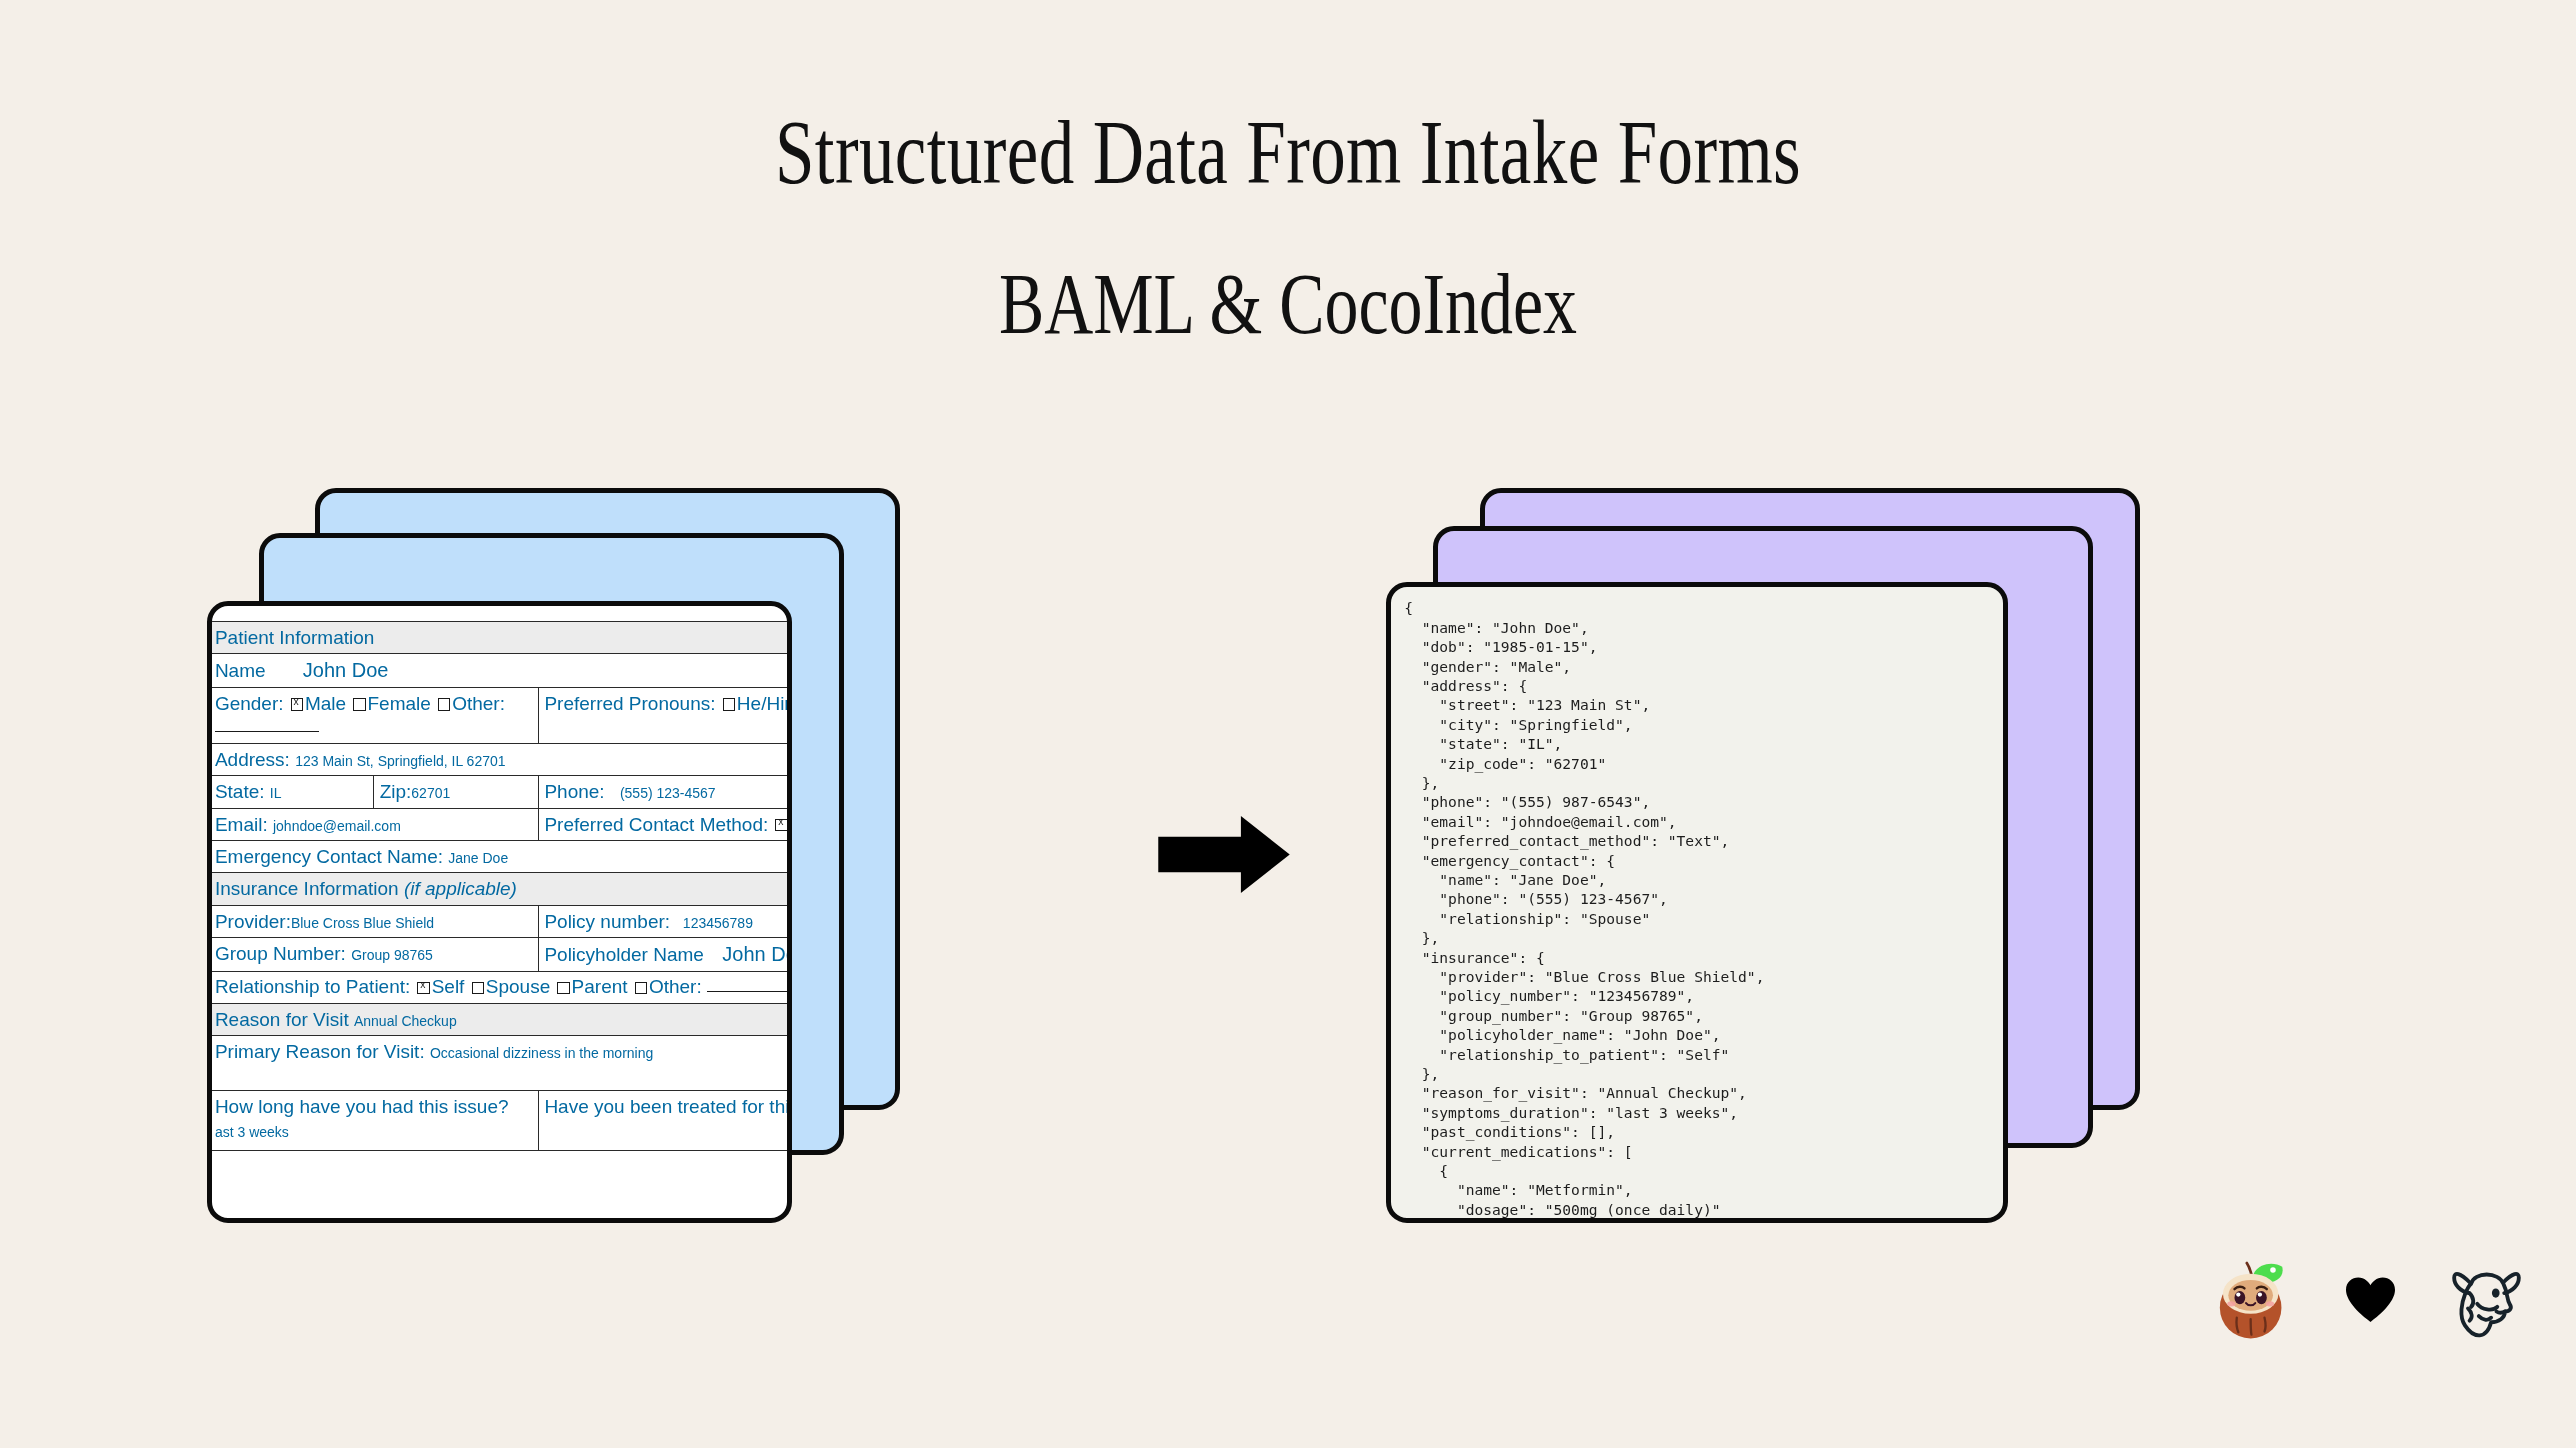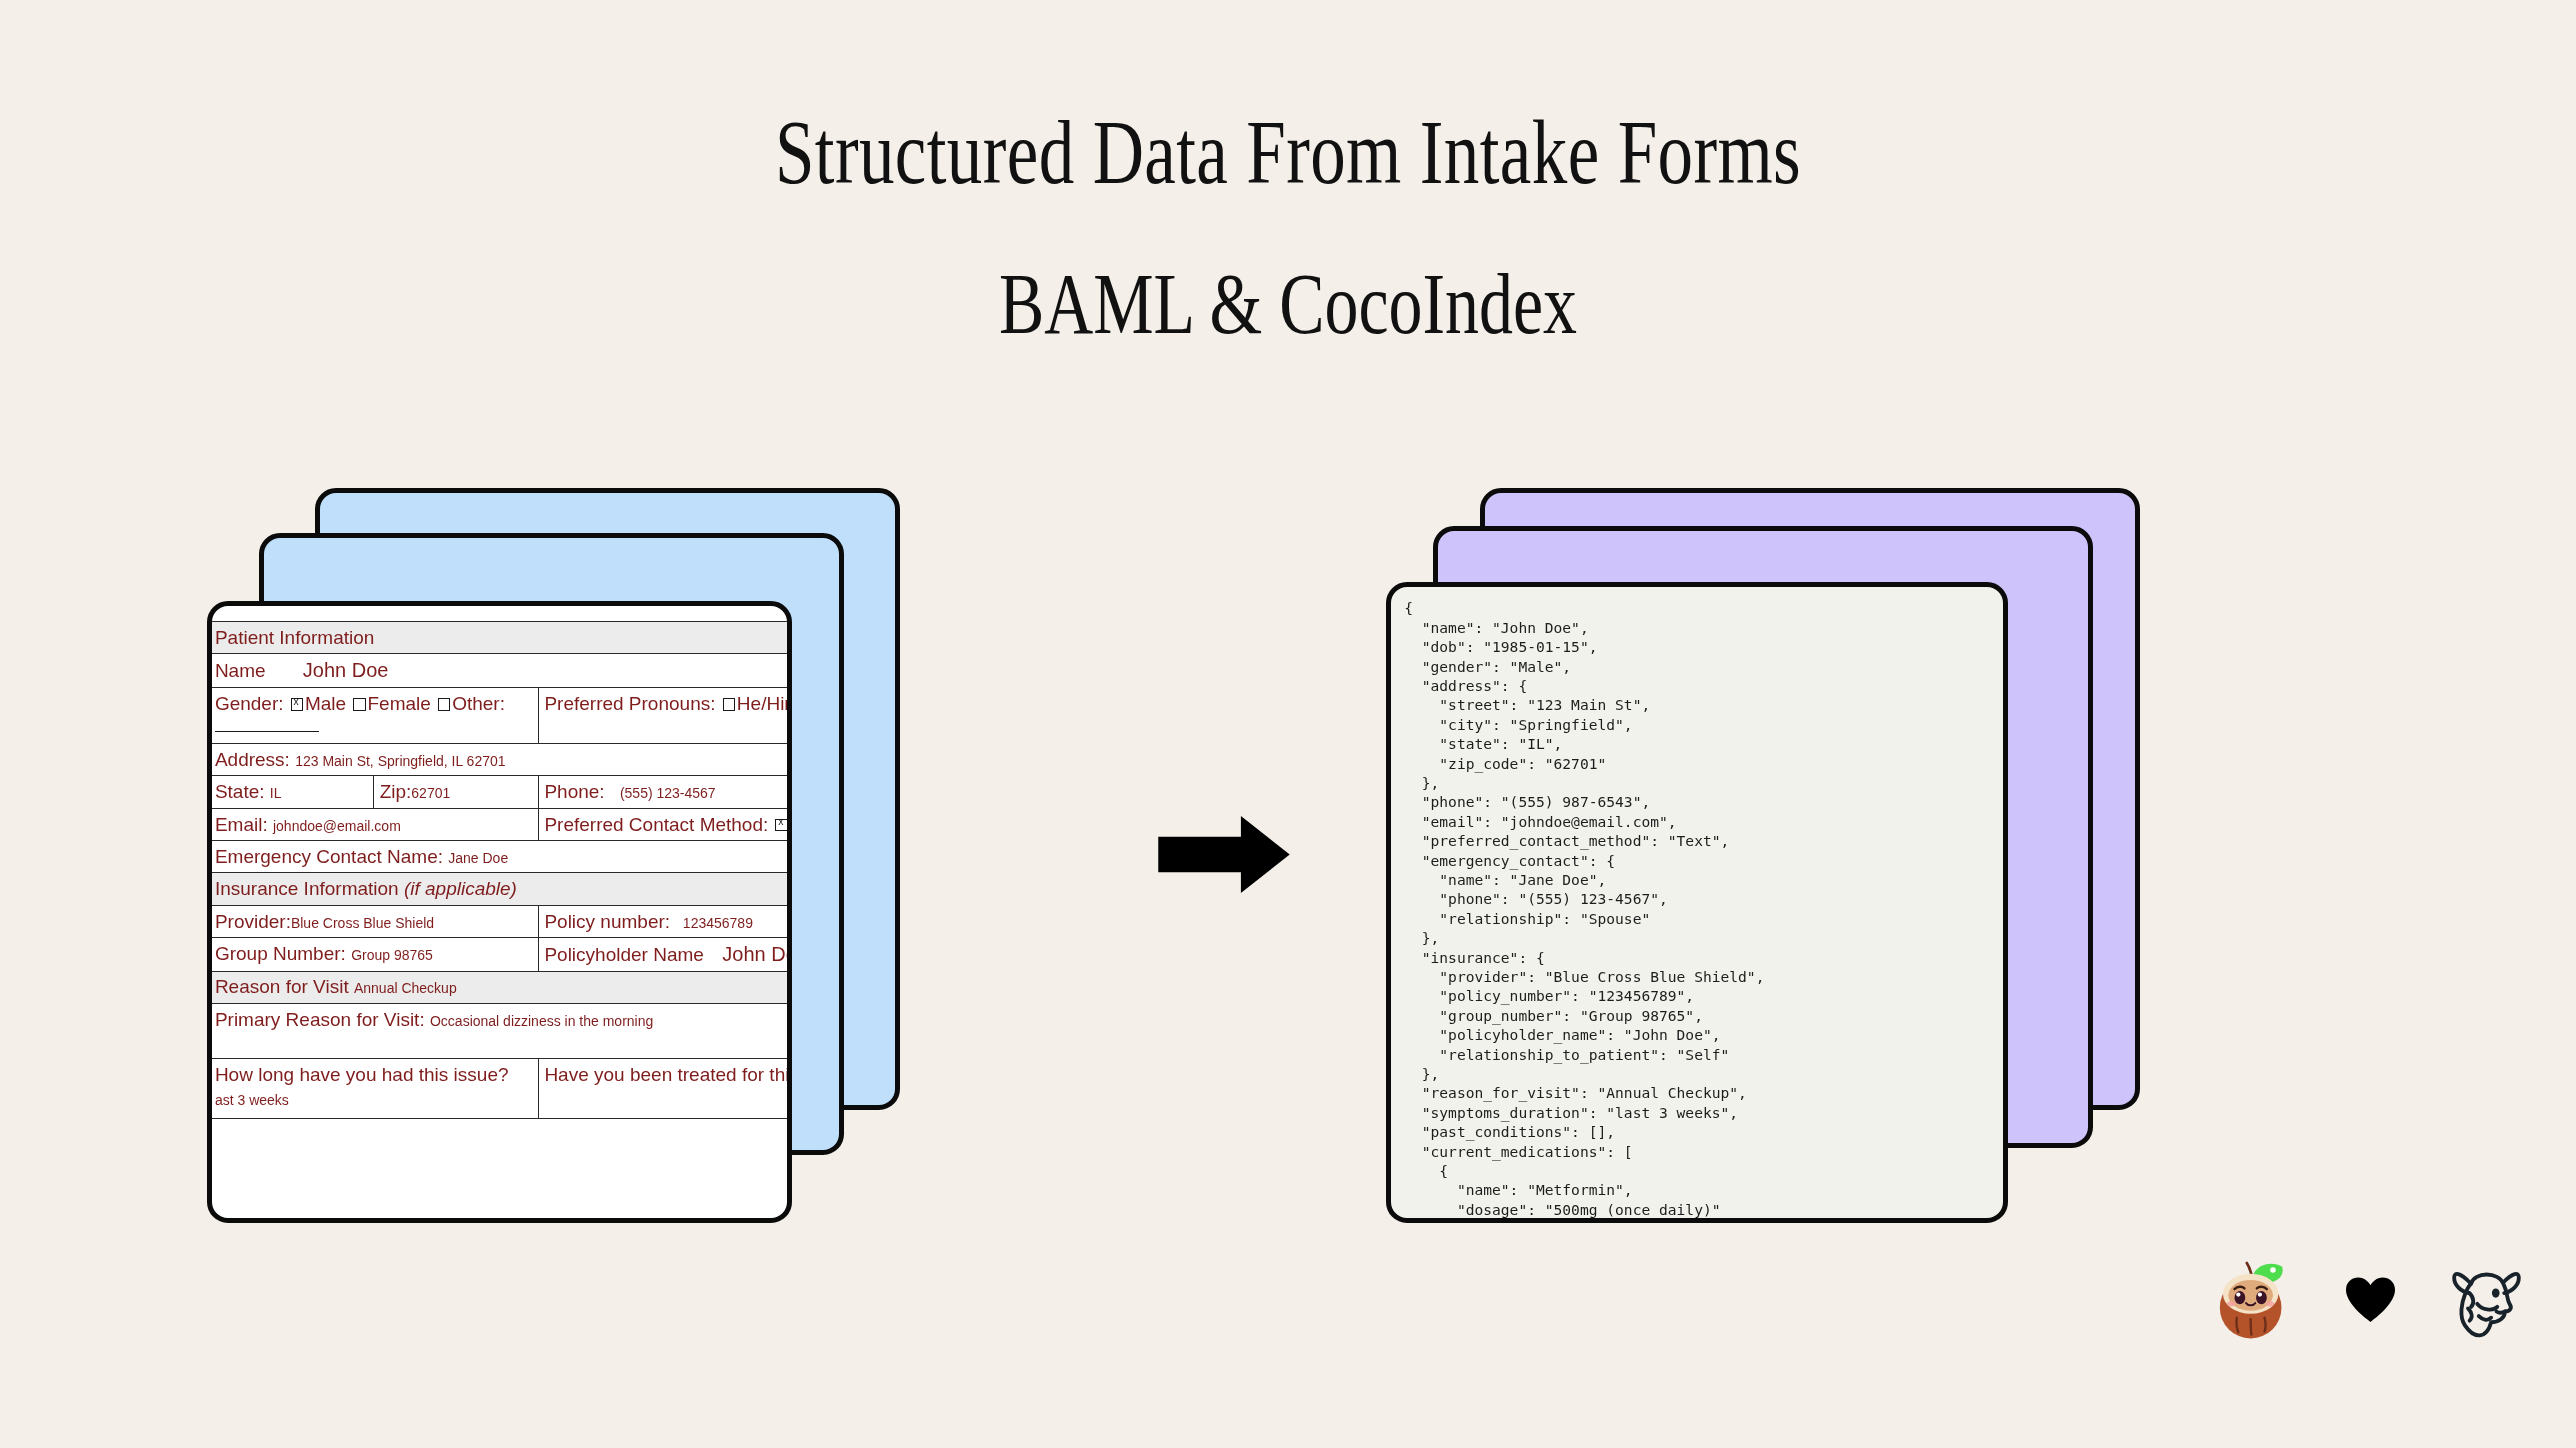--- a/index.html
+++ b/index.html
@@ -97,21 +97,21 @@
   table.intake {
     border-collapse: collapse;
     width: 660px;
     table-layout: fixed;
   }
   table.intake td {
     border: 1.5px solid #2a2a2a;
     padding: 3.8px 5.7px;
     vertical-align: top;
     font-size: 19px;
-    color: #7f1d1d;
+    color: #0369a1;
     line-height: 1.25;
     white-space: nowrap;
     overflow: visible;
   }
   td.section {
     background: #ececec;
     font-size: 19px;
   }
   .val {
     font-size: 14px;
@@ -291,20 +291,30 @@
           <td colspan="2">
             <span>Group Number:</span>
             <span class="val">Group 98765</span>
           </td>
           <td colspan="2">
             <span>Policyholder Name</span>
             <span class="val-md" style="margin-left:13.2px">John Doe</span>
           </td>
         </tr>
 
+        <tr>
+          <td colspan="4">
+            <span>Relationship to Patient:</span>
+            <span class="cb checked"></span><span>Self</span>
+            <span class="cb"></span><span>Spouse</span>
+            <span class="cb"></span><span>Parent</span>
+            <span class="cb"></span><span>Other:</span>
+            <span class="blank-line-sm"></span>
+          </td>
+        </tr>
 
         <tr>
           <td class="section" colspan="4">
             <span>Reason for Visit</span>
             <span class="val">Annual Checkup</span>
           </td>
         </tr>
 
         <tr>
           <td colspan="4" class="tall">

